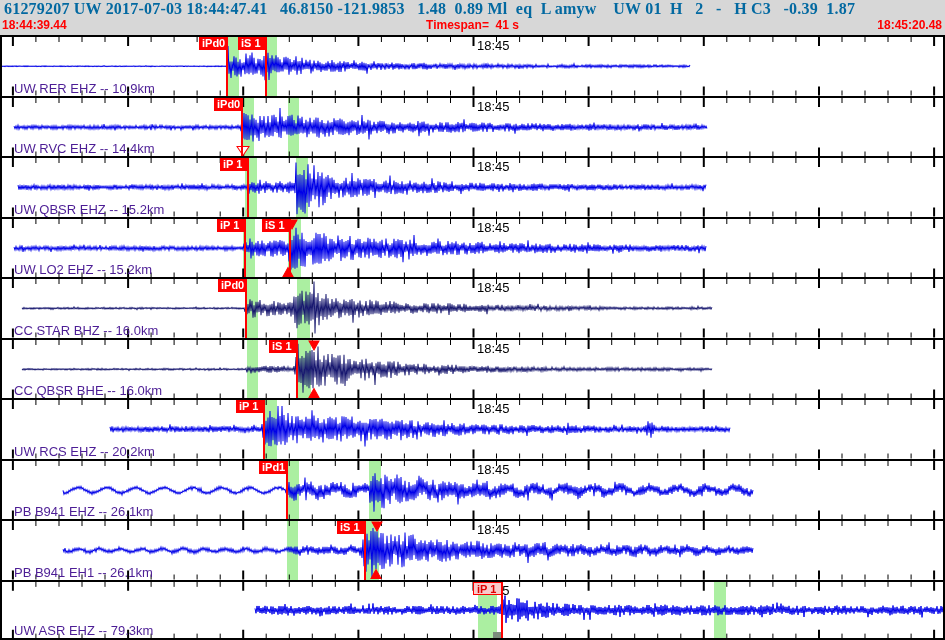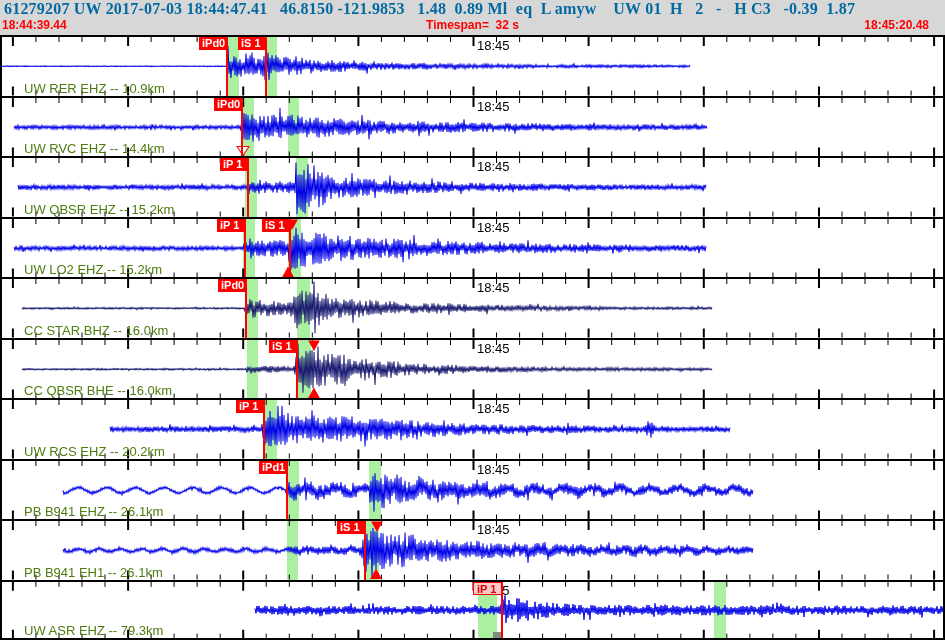--- a/index.html
+++ b/index.html
@@ -4,42 +4,42 @@
 <style>
   html,body{margin:0;padding:0}
   body{width:945px;height:640px;background:#d7d7d7;position:relative;overflow:hidden;
        font-family:"Liberation Sans",sans-serif}
   .hdr-title{position:absolute;top:0px;left:4px;width:940px;color:#0369a1;
              font:bold 16px "Liberation Serif",serif;white-space:pre;letter-spacing:.2px;z-index:10}
   .hdr-sub{position:absolute;top:18px;color:#ff0000;font:bold 12px "Liberation Sans",sans-serif;
            white-space:pre;z-index:10}
   .hdr-sub.left{left:2px}
   .hdr-sub.mid{left:50%;transform:translateX(-50%)}
-  .hdr-sub.right{right:16px}
+  .hdr-sub.right{right:3px}
   #traces{position:absolute;top:35px;left:0;width:945px;height:605px;background:#ffffff;
           border-left:2px solid #000;border-right:2px solid #000;box-sizing:border-box}
   .panel{position:relative;height:60.5px;border-top:2px solid #000;box-sizing:border-box;overflow:hidden}
   .panel:last-child{border-bottom:2px solid #000}
   .band{position:absolute;top:0;bottom:0;background:#abefa1;z-index:0}
   .wave{position:absolute;left:0;top:0;width:100%;height:100%;z-index:2}
   .pickline{position:absolute;top:0;bottom:0;width:2px;margin-left:-1px;background:#ff0000;z-index:3}
   .flag{position:absolute;top:0;height:13px;background:#ff0000;color:#ffffff;
         font:bold 11px "Liberation Sans",sans-serif;line-height:13px;padding-left:3px;
         box-sizing:border-box;z-index:4;white-space:nowrap;overflow:hidden}
   .flag.light{background:#f8cbcb;border:1px solid #ff0000;color:#dd0000}
   .timelabel{position:absolute;top:1px;font:13px "Liberation Sans",sans-serif;color:#000;z-index:1}
-  .stlabel{position:absolute;bottom:0px;left:22px;font:13px "Liberation Sans",sans-serif;color:#4d7c0f;z-index:5}
+  .stlabel{position:absolute;bottom:0px;left:12px;font:13px "Liberation Sans",sans-serif;color:#4c1d95;z-index:5}
   .graytick{position:absolute;bottom:0;height:6px;background:#7d8d7d;z-index:3}
 </style>
 </head>
 <body>
 
 <div class="hdr-title">61279207 UW 2017-07-03 18:44:47.41   46.8150 -121.9853   1.48  0.89 Ml  eq  L amyw    UW 01  H   2   -   H C3   -0.39  1.87</div>
 <div class="hdr-sub left">18:44:39.44</div>
-<div class="hdr-sub mid">Timespan=  32 s</div>
+<div class="hdr-sub mid">Timespan=  41 s</div>
 <div class="hdr-sub right">18:45:20.48</div>
 
 <div id="traces">
   <div class="panel">
     <div class="timelabel" style="left: 475px;">18:45</div>
     <div class="stlabel">UW RER EHZ -- 10.9km</div>
   <div class="band" style="left: 225px; width: 12px;"></div>
       <div class="band" style="left: 264px; width: 11px;"></div>
       <svg class="wave" viewBox="2 0 941 58" preserveAspectRatio="none">
         <path d="M35.9 0V5M35.9 58V53M59.0 0V5M59.0 58V53M82.0 0V5M82.0 58V53M105.0 0V5M105.0 58V53M151.1 0V5M151.1 58V53M174.1 0V5M174.1 58V53M197.1 0V5M197.1 58V53M220.2 0V5M220.2 58V53M266.2 0V5M266.2 58V53M289.3 0V5M289.3 58V53M312.3 0V5M312.3 58V53M335.3 0V5M335.3 58V53M381.4 0V5M381.4 58V53M404.4 0V5M404.4 58V53M427.4 0V5M427.4 58V53M450.5 0V5M450.5 58V53M496.5 0V5M496.5 58V53M519.6 0V5M519.6 58V53M542.6 0V5M542.6 58V53M565.6 0V5M565.6 58V53M611.7 0V5M611.7 58V53M634.7 0V5M634.7 58V53M657.7 0V5M657.7 58V53M680.8 0V5M680.8 58V53M726.8 0V5M726.8 58V53M749.9 0V5M749.9 58V53M772.9 0V5M772.9 58V53M795.9 0V5M795.9 58V53M842.0 0V5M842.0 58V53M865.0 0V5M865.0 58V53M888.0 0V5M888.0 58V53M911.1 0V5M911.1 58V53" stroke="#000" stroke-width="1" fill="none"></path>

